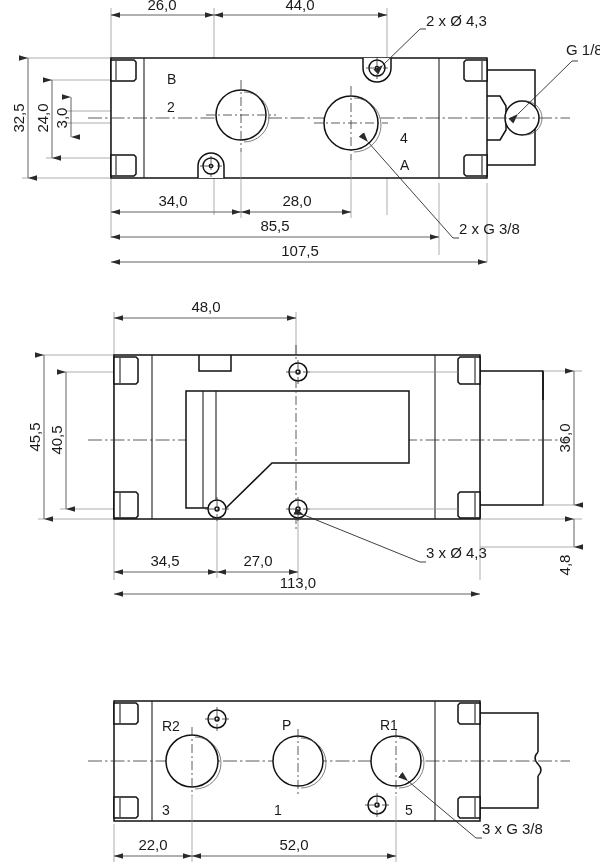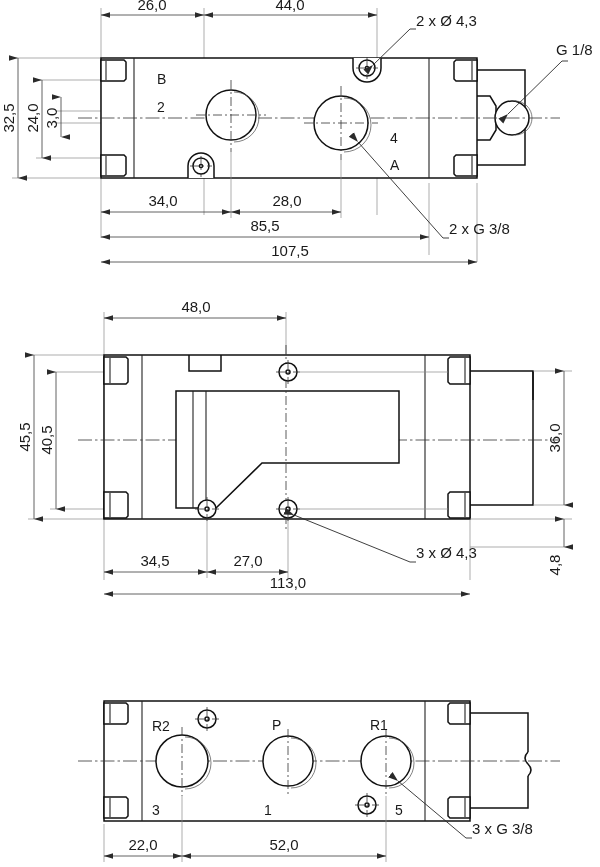--- a/index.html
+++ b/index.html
@@ -10,21 +10,21 @@
   }
   body {
     width: 600px;
     height: 867px;
     position: relative;
     font-family: "Liberation Sans", sans-serif;
     overflow: hidden;
   }
   #drawing-root {
     position: absolute;
-    left: 0; top: 0;
+    left: 10px; top: 0;
     width: 584px;
     height: 867px;
   }
   svg {
     display: block;
   }
   text {
     font-family: "Liberation Sans", sans-serif;
     fill: #1a1a1a;
   }

